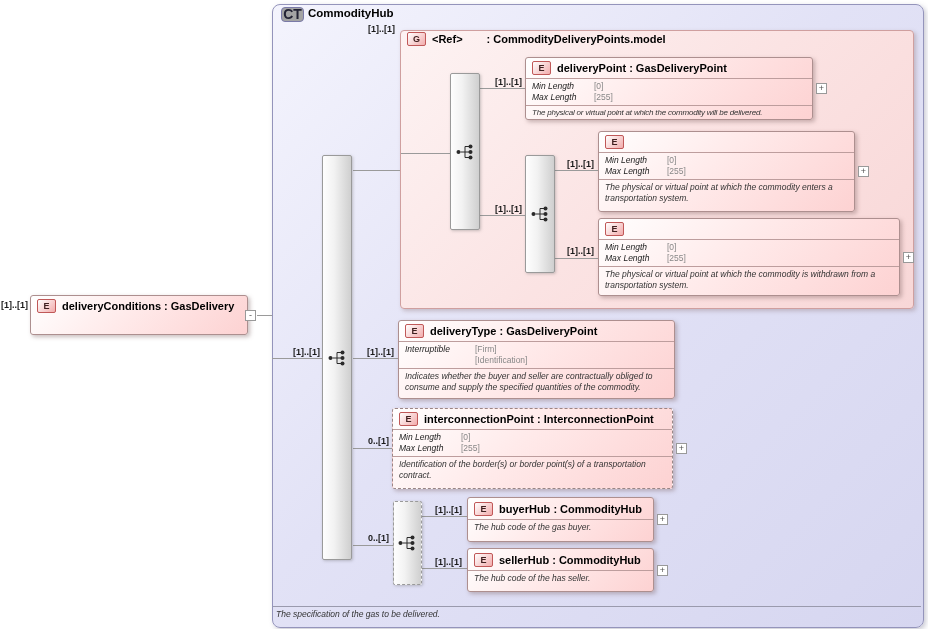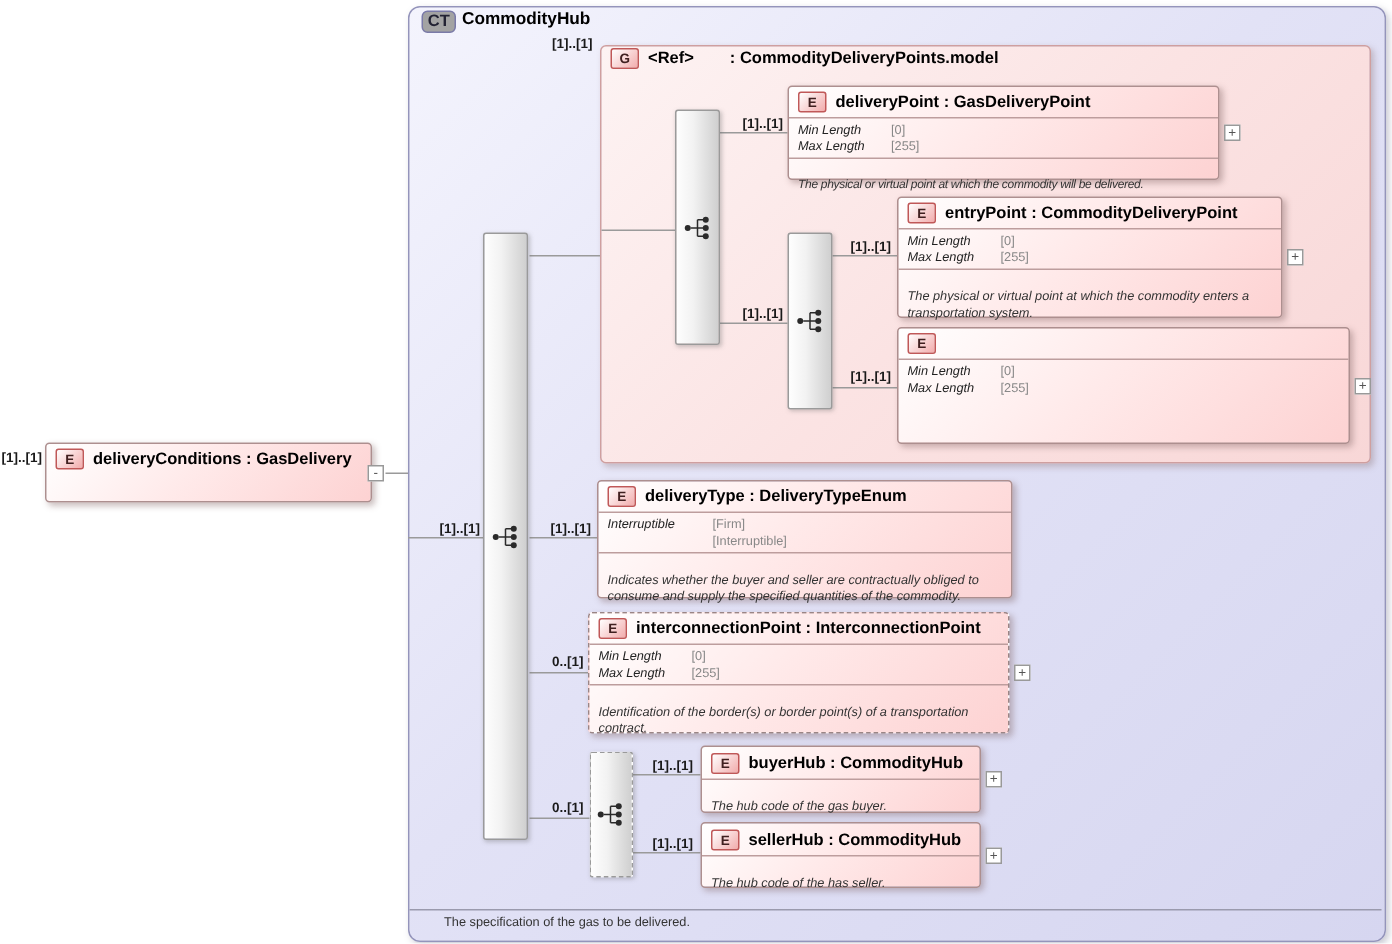--- a/index.html
+++ b/index.html
@@ -9,44 +9,44 @@
   .hline{position:absolute;height:1px;background:#9a9a9a;}
 
   
   .card{position:absolute;font-size:9px;font-weight:bold;color:#1a1a1a;text-align:right;white-space:nowrap;}
 
   
   .ctbox{position:absolute;left:272px;top:4px;width:650px;height:622px;
     background:linear-gradient(135deg,#f4f4fd 0%,#e2e2f6 45%,#d6d6f0 100%);
     border:1px solid #9494bb;border-radius:8px;box-shadow:2px 2px 5px rgba(100,100,130,.35);}
   .ct-badge{position:absolute;left:281px;top:7px;width:21px;height:13px;line-height:13px;text-align:center;
-    font-size:11px;font-weight:bold;color:#223;background:#a3a3a3;border:1px solid #7a7aa8;border-radius:4px;}
+    font-size:14px;font-weight:bold;color:#223;background:#a3a3a3;border:1px solid #7a7aa8;border-radius:4px;}
   .ct-title{position:absolute;left:308px;top:7px;font-size:11.5px;font-weight:bold;color:#000;}
   .ct-footline{position:absolute;left:273px;top:606px;width:648px;height:1px;background:#9a9aad;}
-  .ct-footer{position:absolute;left:296px;top:609px;font-size:8.5px;color:#333;}
+  .ct-footer{position:absolute;left:276px;top:609px;font-size:8.5px;font-style:italic;color:#333;}
 
   
   .gbox{position:absolute;left:400px;top:30px;width:512px;height:277px;
     background:linear-gradient(135deg,#fdf3f3 0%,#fbe3e3 50%,#f8d7d7 100%);
     border:1px solid #cf9f9f;border-radius:4px;box-shadow:2px 2px 4px rgba(130,100,100,.35);}
 
   
   .ebox{position:absolute;background:linear-gradient(135deg,#ffffff 0%,#ffeaea 45%,#fdd2d2 100%);
     border:1px solid #ad8f8f;border-radius:3px;box-shadow:2px 2px 4px rgba(120,90,90,.4);
     display:flex;flex-direction:column;box-sizing:border-box;}
   .ebox.dashed{border:1px dashed #9a8585;}
   .hdr{display:flex;align-items:center;gap:6px;padding:3px 6px;}
   .ttl{font-size:11px;font-weight:bold;color:#000;white-space:nowrap;}
   .badge{flex:0 0 auto;width:17px;height:12px;line-height:12px;text-align:center;font-size:9px;font-weight:bold;color:#402020;
     background:linear-gradient(135deg,#ffffff,#f2acac);border:1px solid #c05858;border-radius:2px;}
   .facets{border-top:1px solid #bd9d9d;padding:2px 6px;}
   .frow{display:flex;font-size:8.5px;line-height:11px;}
   .fname{width:62px;font-style:italic;color:#222;}
   .fval{color:#888;}
-  .ann{border-top:1px solid #bd9d9d;padding:12px 6px 3px;font-size:8.5px;font-style:italic;color:#333;line-height:10.5px;}
+  .ann{border-top:1px solid #bd9d9d;padding:2px 6px 3px;font-size:8.5px;font-style:italic;color:#333;line-height:10.5px;}
   .one-line{font-size:8px;letter-spacing:-0.2px;white-space:nowrap;}
 
   
   .seqbar{position:absolute;background:linear-gradient(90deg,#fefefe 0%,#f2f2f2 40%,#cfcfcf 100%);
     border:1px solid #9a9a9a;border-radius:2px;box-shadow:1px 1px 3px rgba(100,100,100,.35);
     display:flex;align-items:center;justify-content:center;box-sizing:border-box;}
   .seqbar.dashed{border:1px dashed #9a9a9a;}
 
   
   .expbox{position:absolute;width:11px;height:11px;box-sizing:border-box;background:#fff;border:1px solid #999;
@@ -161,21 +161,20 @@
           <span class="fval">[255]</span>
         </div>
     </div>
     <div class="ann one-line">The physical or virtual point at which the commodity will be delivered.</div>
   </div>
   <div class="expbox" style="left:816px;top:83px;">+</div>
 
   <div class="ebox" style="left:598px;top:131px;width:257px;height:81px;">
     <div class="hdr">
       <span class="badge">E</span>
-      <span class="ttl">entryPoint : CommodityDeliveryPoint</span>
     </div>
     <div class="facets">
       <div class="frow">
           <span class="fname">Min Length</span>
           <span class="fval">[0]</span>
         </div>
       <div class="frow">
           <span class="fname">Max Length</span>
           <span class="fval">[255]</span>
         </div>
@@ -191,36 +190,37 @@
     <div class="facets">
       <div class="frow">
           <span class="fname">Min Length</span>
           <span class="fval">[0]</span>
         </div>
       <div class="frow">
           <span class="fname">Max Length</span>
           <span class="fval">[255]</span>
         </div>
     </div>
+    <div class="ann">The physical or virtual point at which the commodity is withdrawn from a transportation system.</div>
   </div>
   <div class="expbox" style="left:903px;top:252px;">+</div>
 
   <div class="ebox" style="left:398px;top:320px;width:277px;height:79px;">
     <div class="hdr">
       <span class="badge">E</span>
-      <span class="ttl">deliveryType : DeliveryTypeEnum</span>
+      <span class="ttl">deliveryType : GasDeliveryPoint</span>
     </div>
     <div class="facets">
       <div class="frow">
           <span class="fname" style="width:70px;">Interruptible</span>
           <span class="fval">[Firm]</span>
         </div>
       <div class="frow">
           <span class="fname" style="width:70px;"></span>
-          <span class="fval">[Interruptible]</span>
+          <span class="fval">[Identification]</span>
         </div>
     </div>
     <div class="ann">Indicates whether the buyer and seller are contractually obliged to consume and supply the specified quantities of the commodity.</div>
   </div>
 
   <div class="ebox dashed" style="left:392px;top:408px;width:281px;height:81px;">
     <div class="hdr">
       <span class="badge">E</span>
       <span class="ttl">interconnectionPoint : InterconnectionPoint</span>
     </div>

